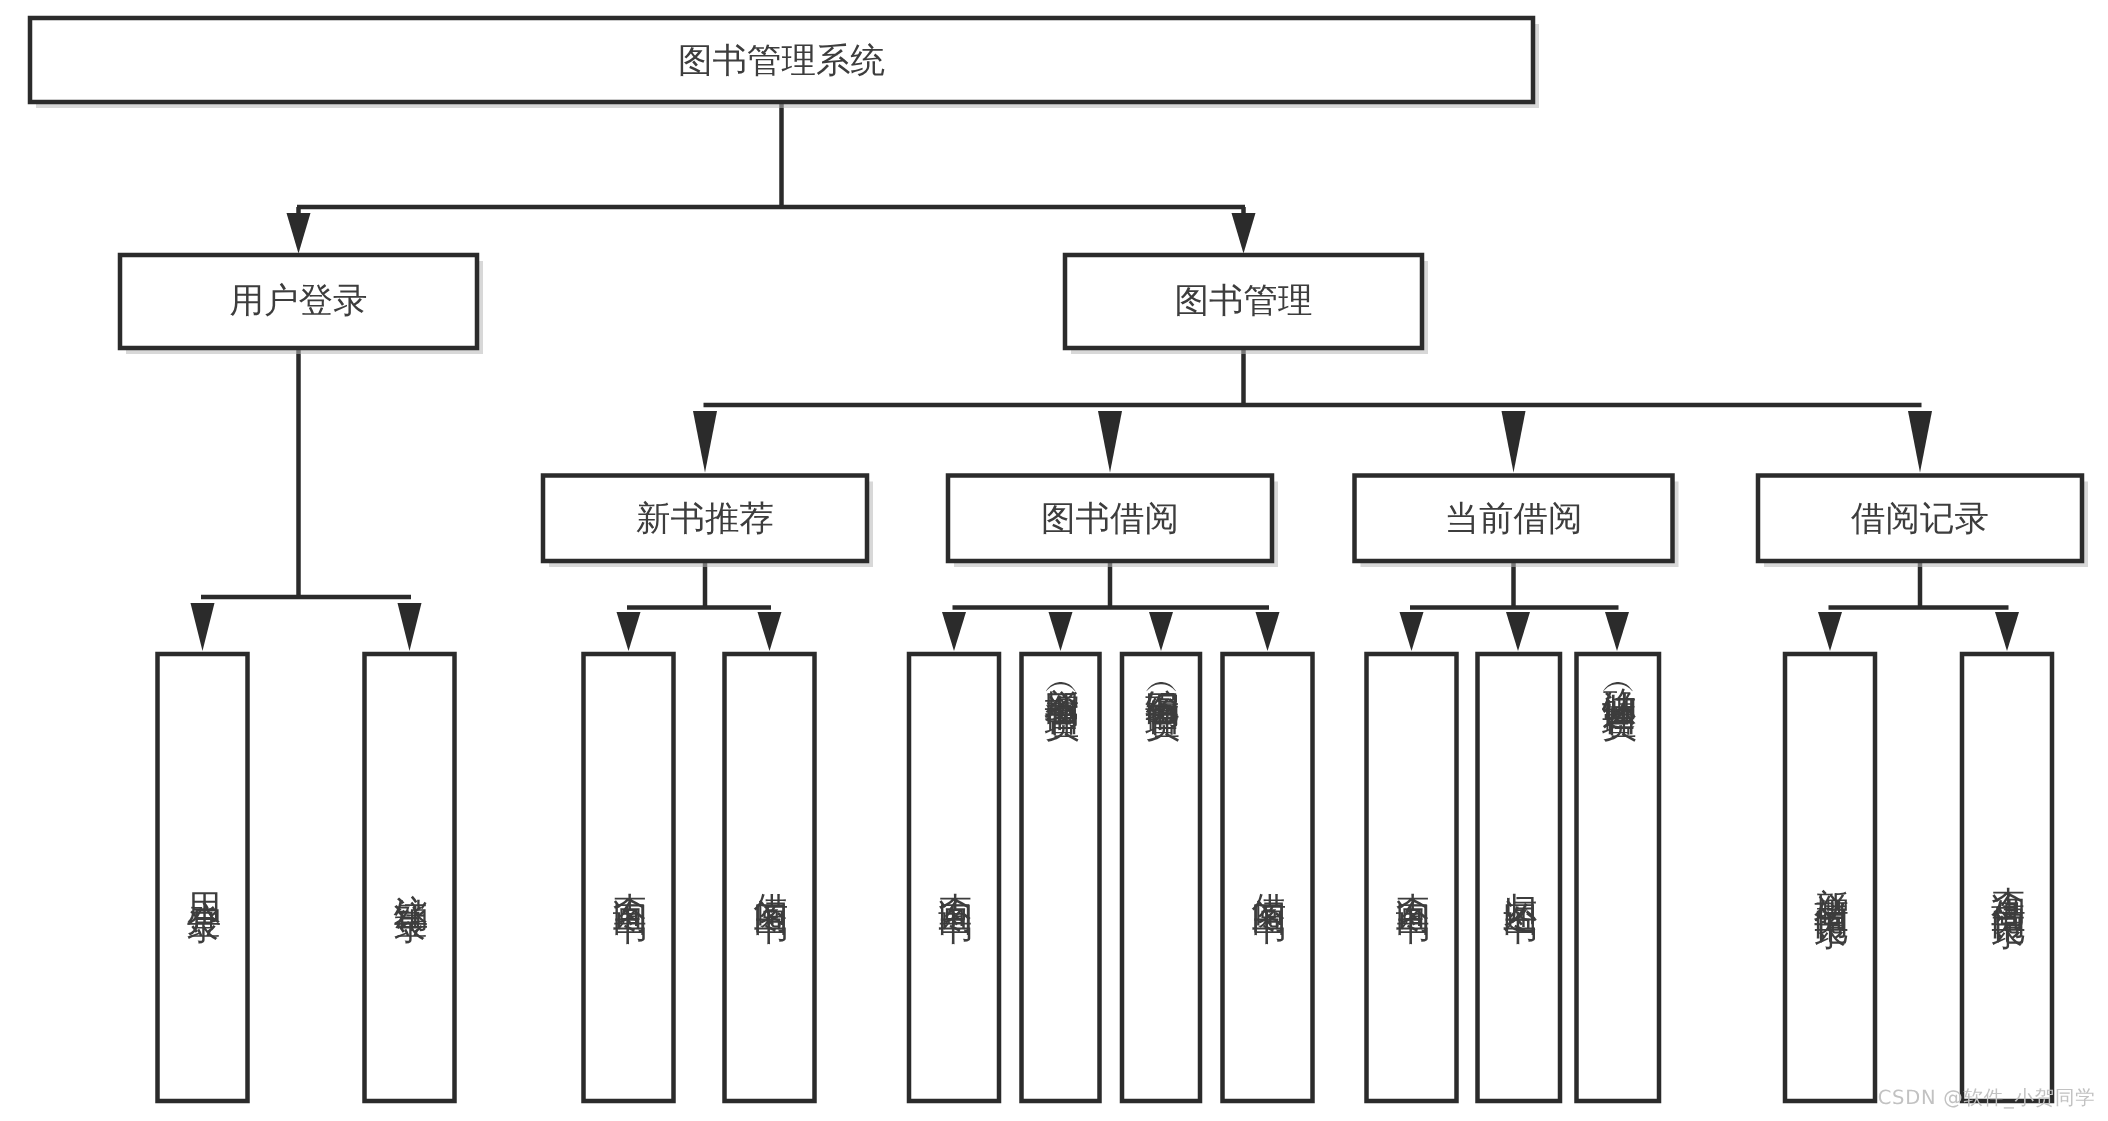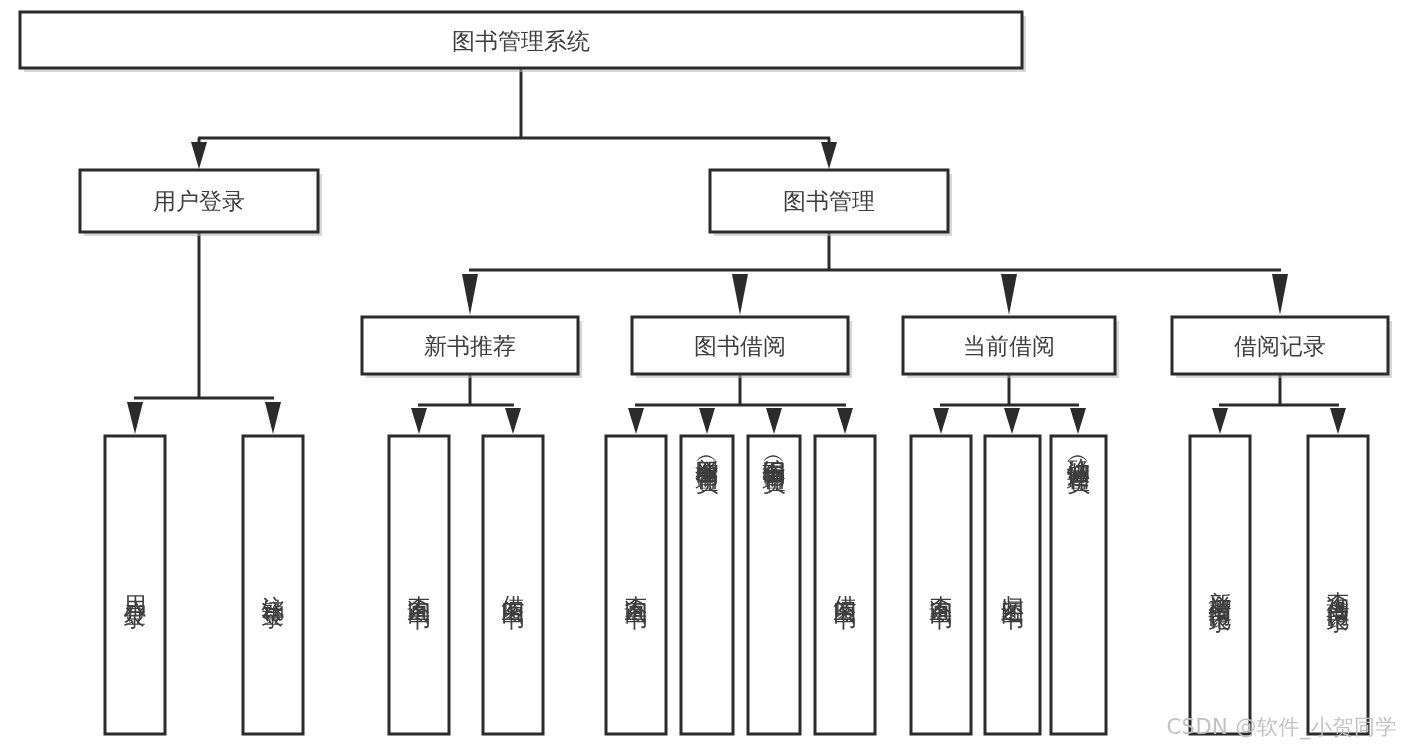--- a/index.html
+++ b/index.html
@@ -73,21 +73,21 @@
     display: flex;
     align-items: center;
     justify-content: center;
   }
   #watermark {
     position: absolute;
     right: 8px;
     bottom: 6px;
     color: #c2c2c2;
     font-family: "DejaVu Sans", "Liberation Sans", sans-serif;
-    font-size: 21px;
+    font-size: 13px;
     letter-spacing: 0.5px;
     white-space: nowrap;
   }
 </style>
 </head>
 <body>
 
 <div id="diagram-root">
 
   <svg id="flow-svg" viewBox="0 0 1405 747" xmlns="http://www.w3.org/2000/svg">

